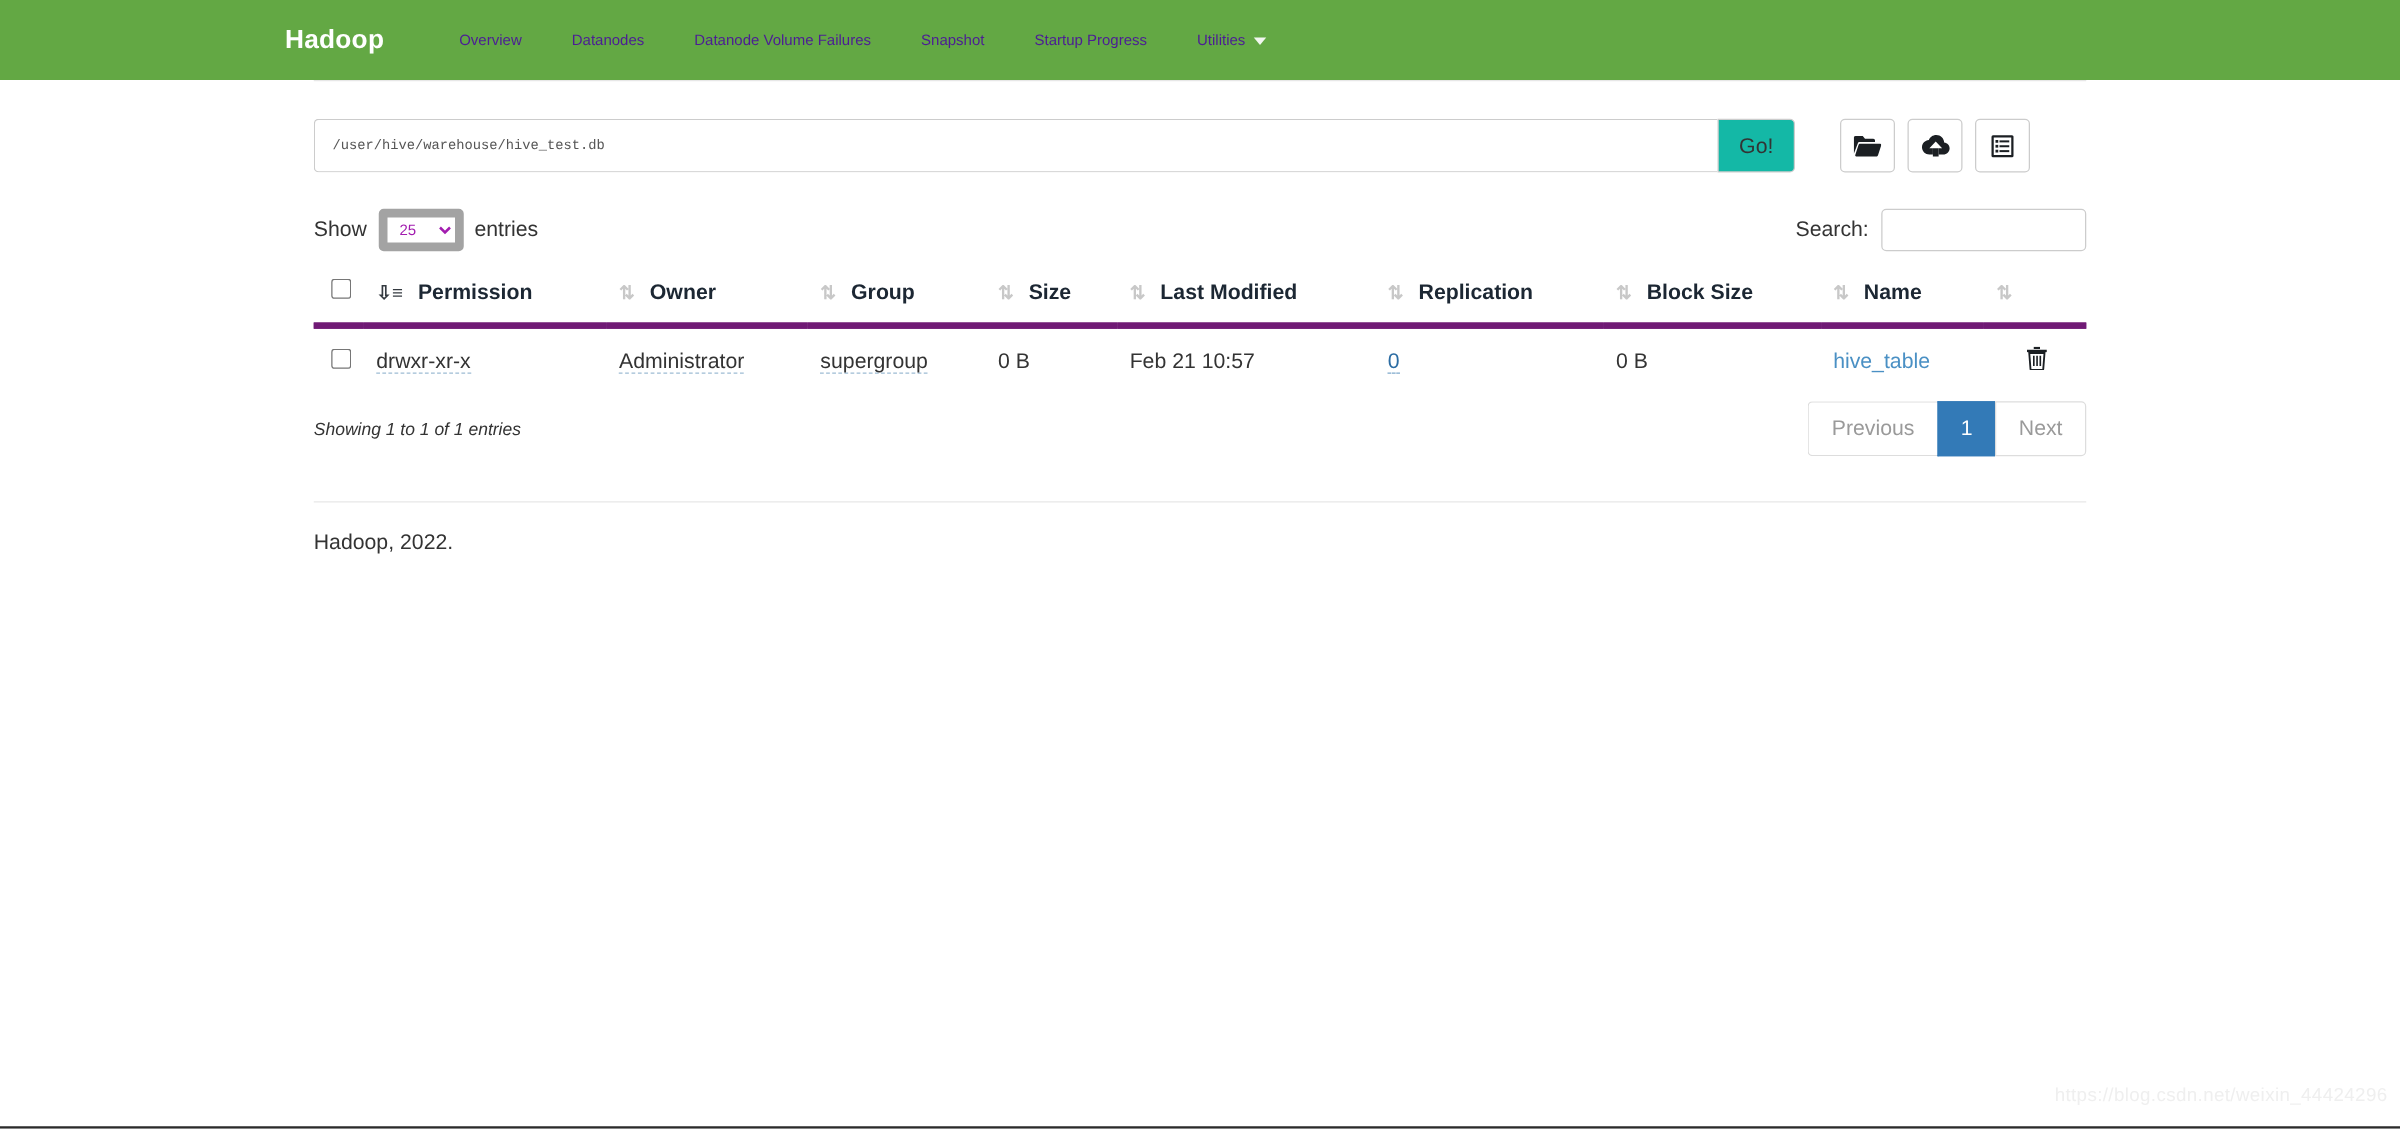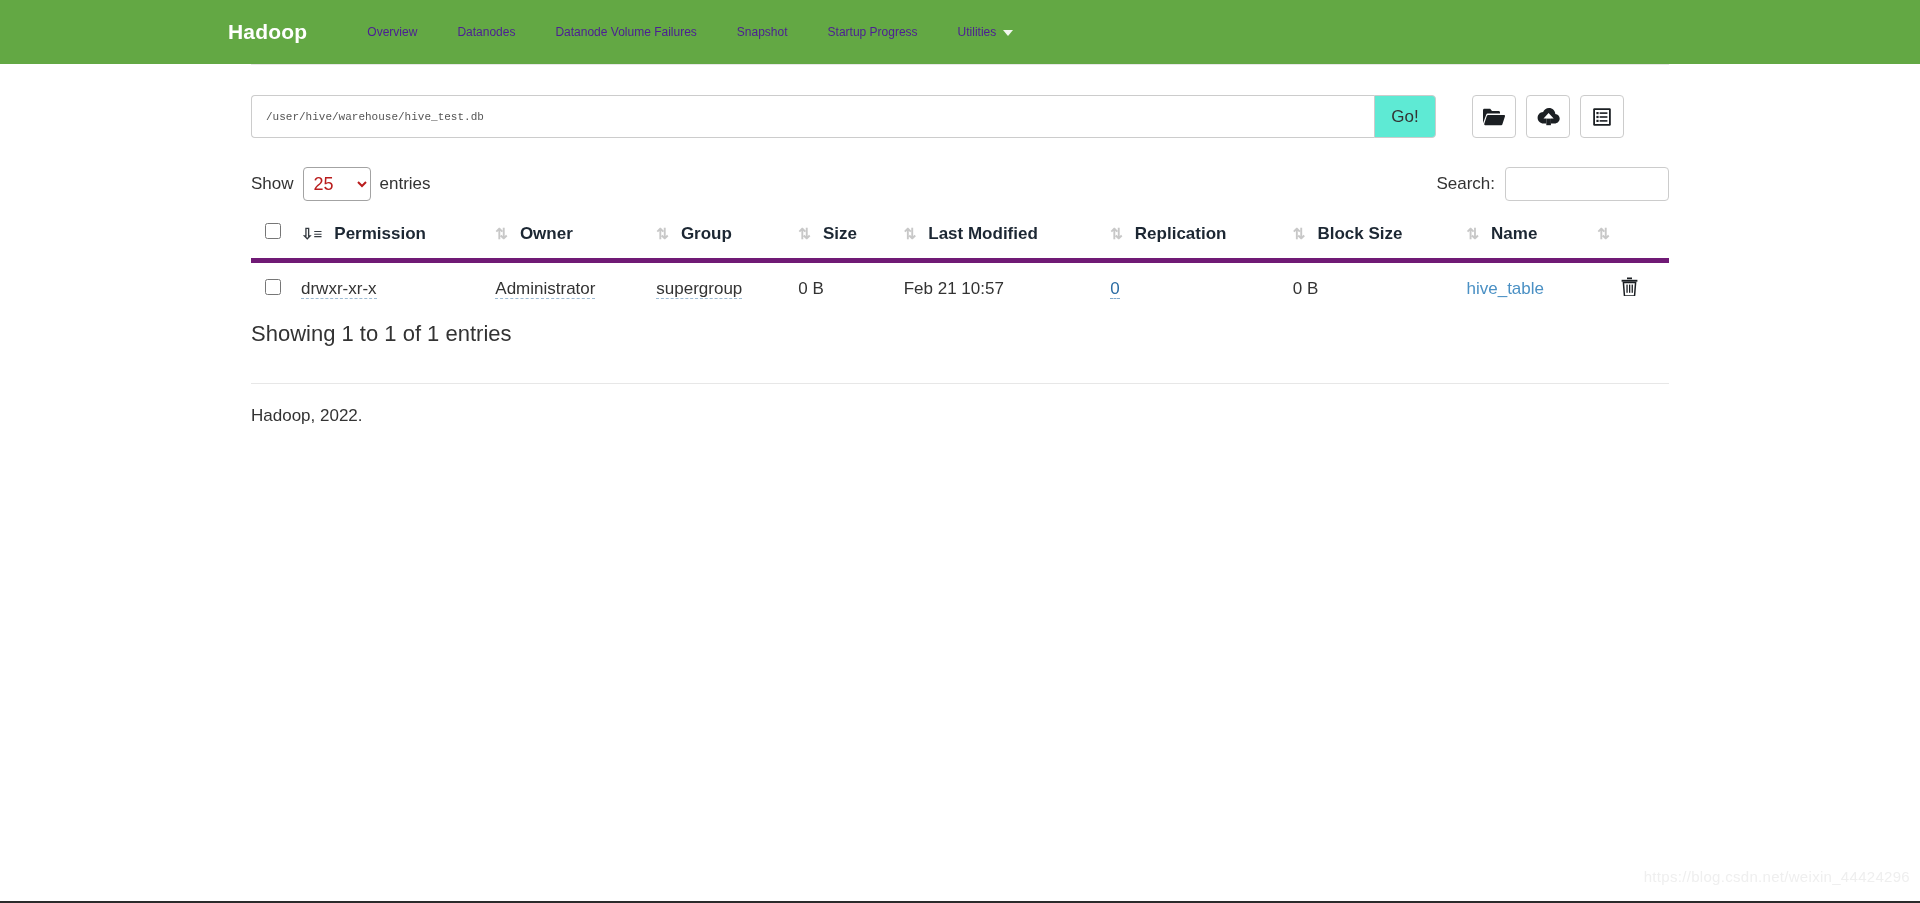--- a/index.html
+++ b/index.html
@@ -91,21 +91,21 @@
     color: #555;
     font-family: Liberation Mono, monospace;
     outline: none;
     background: #fff;
   }
   .go-btn {
     height: 43px;
     min-width: 62px;
     border: 1px solid #cccccc;
     border-radius: 0 4px 4px 0;
-    background: #5eead4;
+    background: #14b8a6;
     color: #333;
     font-size: 17px;
     cursor: pointer;
     font-family: "Liberation Sans", sans-serif;
     padding: 0 14px;
   }
   .icon-btn-group { display: flex; margin-left: 36px; }
   .icon-btn {
     width: 44px; height: 43px;
     border: 1px solid #cccccc;
@@ -127,25 +127,25 @@
     margin-top: 29px;
   }
   .length-ctl, .filter-ctl {
     font-size: 17px; color: #333;
     display: flex; align-items: center;
   }
   .length-ctl select {
     margin: 0 9px;
     height: 34px;
     width: 68px;
-    border: 1px solid #a3a3a3;
+    border: 7px solid #a3a3a3;
     border-radius: 4px;
     background: #fff;
-    font-size: 18px;
-    color: #b91c1c;
+    font-size: 12px;
+    color: #a21caf;
     padding: 0 6px;
     font-family: "Liberation Sans", sans-serif;
   }
   .filter-ctl label { margin-right: 10px; }
   .filter-ctl input {
     width: 164px; height: 34px;
     border: 1px solid #ccc;
     border-radius: 4px;
     padding: 4px 10px;
     font-size: 15px;
@@ -209,21 +209,21 @@
   .trash-cell { text-align: left; padding-left: 34px !important; }
   .trash-btn { background:none; border:none; cursor:pointer; padding:0; }
 
   
   .table-foot {
     display: flex;
     justify-content: space-between;
     align-items: center;
     margin-top: 6px;
   }
-  .info-text { font-size: 22px; color: #333; }
+  .info-text { font-size: 14px; color: #333; font-style: italic; }
   .pagination { display: flex; }
   .pg-btn {
     border: 1px solid #dddddd;
     border-right: none;
     background: #fff;
     color: #337ab7;
     font-size: 17px;
     padding: 10px 18px;
     cursor: pointer;
     font-family: "Liberation Sans", sans-serif;
@@ -409,20 +409,25 @@
                 </svg>
               </span>
             </button>
           </td>
         </tr>
       </tbody>
     </table>
 
     <div class="table-foot">
       <div class="info-text">Showing 1 to 1 of 1 entries</div>
+      <div class="pagination">
+        <button class="pg-btn">Previous</button>
+        <button class="pg-btn active">1</button>
+        <button class="pg-btn">Next</button>
+      </div>
     </div>
 
     <hr class="foot-rule">
     <div class="page-footer">Hadoop, 2022.</div>
   </div>
 
   <div class="watermark">https://blog.csdn.net/weixin_44424296</div>
   <div class="bottom-rule"></div>
 </div>
 

